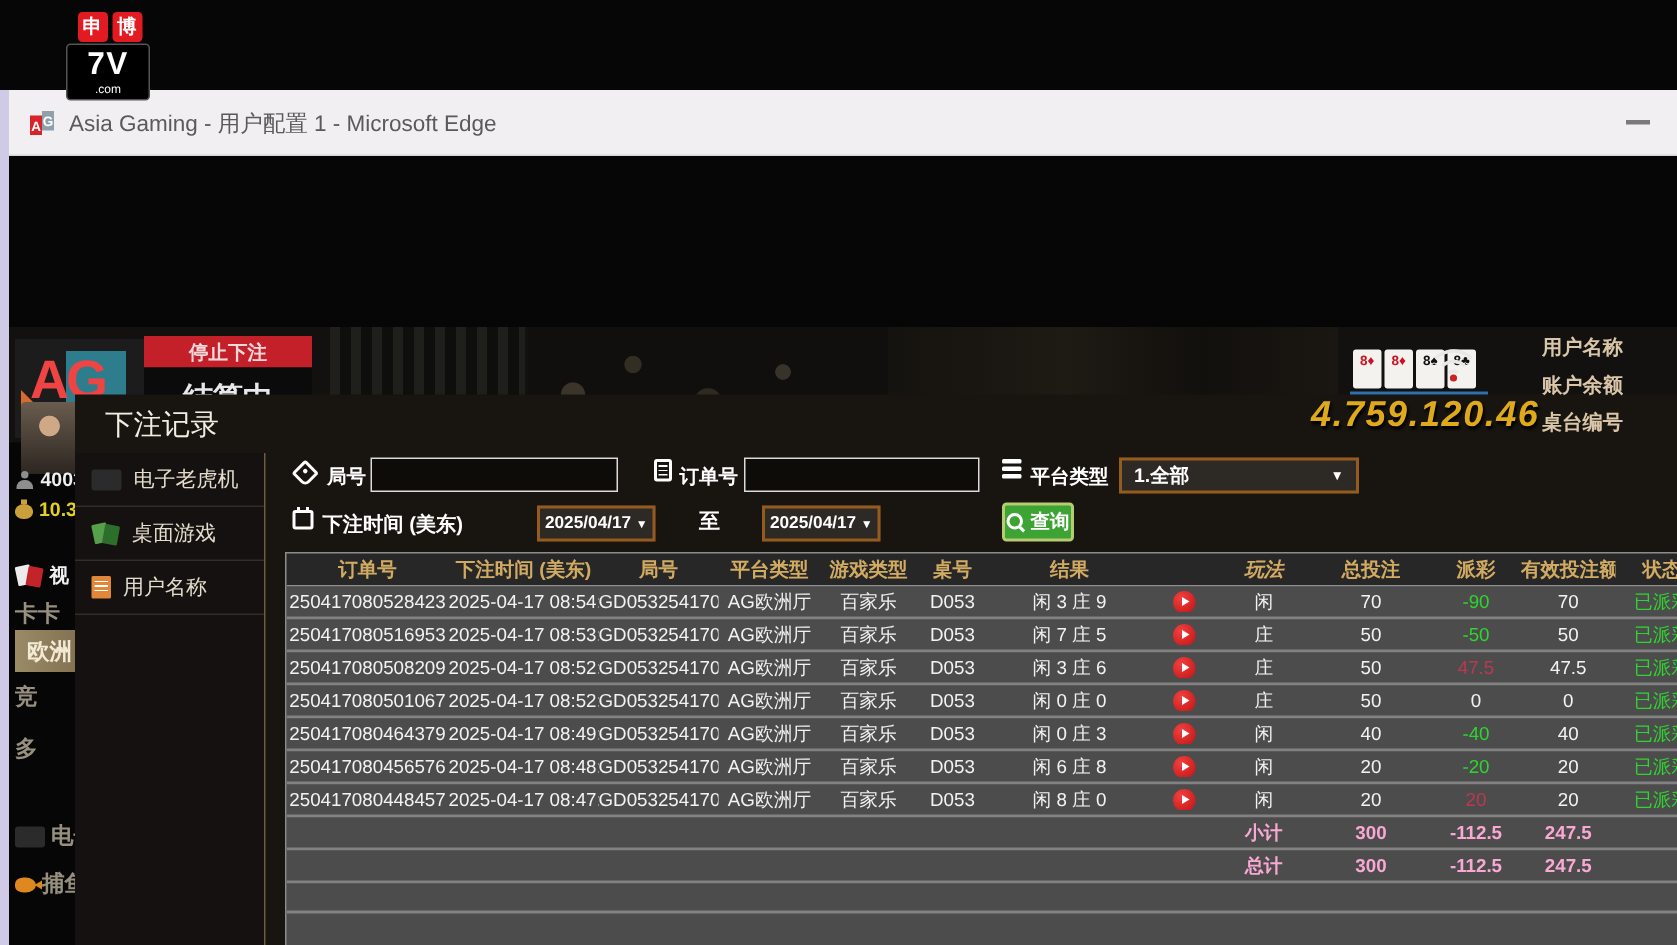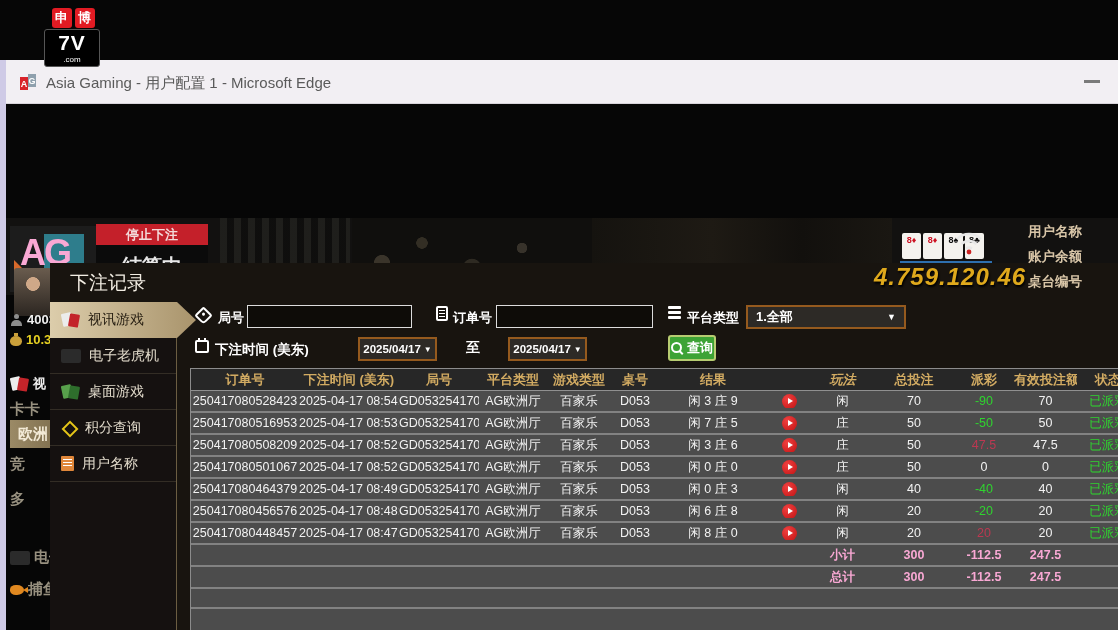--- a/index.html
+++ b/index.html
@@ -36,21 +36,21 @@
   .lock{position:absolute;left:30px;top:10px;}
   .url-text{position:absolute;left:62px;top:0;height:38px;line-height:38px;font-size:15.5px;color:#6d6d6d;}
   .url-text b{color:#1d1d1d;font-weight:bold;}
 
   
   .content{position:absolute;left:6px;top:143px;width:1112px;height:487px;background:#060606;z-index:1;}
   .band{position:absolute;left:6px;top:218px;width:1112px;height:77px;background:#121110;z-index:1;}
   .ag-logo{position:absolute;left:10px;top:226px;width:88px;height:66px;background:#1c1c1c;z-index:1;}
   .ag-teal{position:absolute;right:14px;top:8px;width:40px;height:42px;background:#2e7d8c;}
   .ag-orange{position:absolute;left:4px;bottom:6px;width:0;height:0;border-left:26px solid #d96a2b;border-top:26px solid transparent;}
-  .ag-letters{position:absolute;left:10px;top:6px;font-size:36px;font-weight:bold;color:#f9a8d4;letter-spacing:-2px;}
+  .ag-letters{position:absolute;left:10px;top:6px;font-size:36px;font-weight:bold;color:#ef4444;letter-spacing:-2px;}
   .ag-sub{position:absolute;left:40px;bottom:4px;font-size:6px;color:#9a9a9a;letter-spacing:1px;}
   .stop-banner{position:absolute;left:96px;top:224px;width:112px;height:21px;background:#c4202a;
     color:#f3d9d9;font-size:13px;font-weight:bold;text-align:center;line-height:21px;z-index:1;}
   .settling{position:absolute;left:96px;top:245px;width:112px;height:50px;background:#0b0b0b;
     color:#e8e8e8;font-size:20px;font-weight:bold;text-align:center;line-height:42px;z-index:1;}
   .stripes{position:absolute;left:220px;top:218px;width:130px;height:77px;
     background:repeating-linear-gradient(90deg,#262622 0 7px,#0d0d0c 7px 14px);opacity:.65;z-index:1;}
   .bokeh{position:absolute;left:352px;top:218px;width:240px;height:77px;background:
     radial-gradient(circle 14px at 30px 45px,#3a342a 0 55%,transparent 60%),
     radial-gradient(circle 10px at 70px 25px,#332e24 0 55%,transparent 60%),
@@ -266,35 +266,27 @@
       </div>
       <div class="rail-row c-dim" style="top: 315px;">
         <span class="icn fish-icon"></span>
         <span class="lbl">捕鱼</span>
       </div>
     </div>
 
   <div class="modal">
     <div class="modal-title">下注记录</div>
     <div class="side">
-        <div class="side-item active">
-          <span class="icn video-cards-icon"></span>
-          <span class="lbl">视讯游戏</span>
-        </div>
         <div class="side-item">
           <span class="icn slot-777-icon"></span>
           <span class="lbl">电子老虎机</span>
         </div>
         <div class="side-item">
           <span class="icn table-games-icon"></span>
           <span class="lbl">桌面游戏</span>
-        </div>
-        <div class="side-item">
-          <span class="icn points-diamond-icon"></span>
-          <span class="lbl">积分查询</span>
         </div>
         <div class="side-item">
           <span class="icn credit-doc-icon"></span>
           <span class="lbl">用户名称</span>
         </div>
       </div>
 
     <span class="ficon icn tag-icon" style="left:147px;top:46px"></span>
     <span class="flabel" style="left:168px;top:46px">局号</span>
     <input class="finput" style="left: 197px; top: 42px; width: 165px;" value="">

